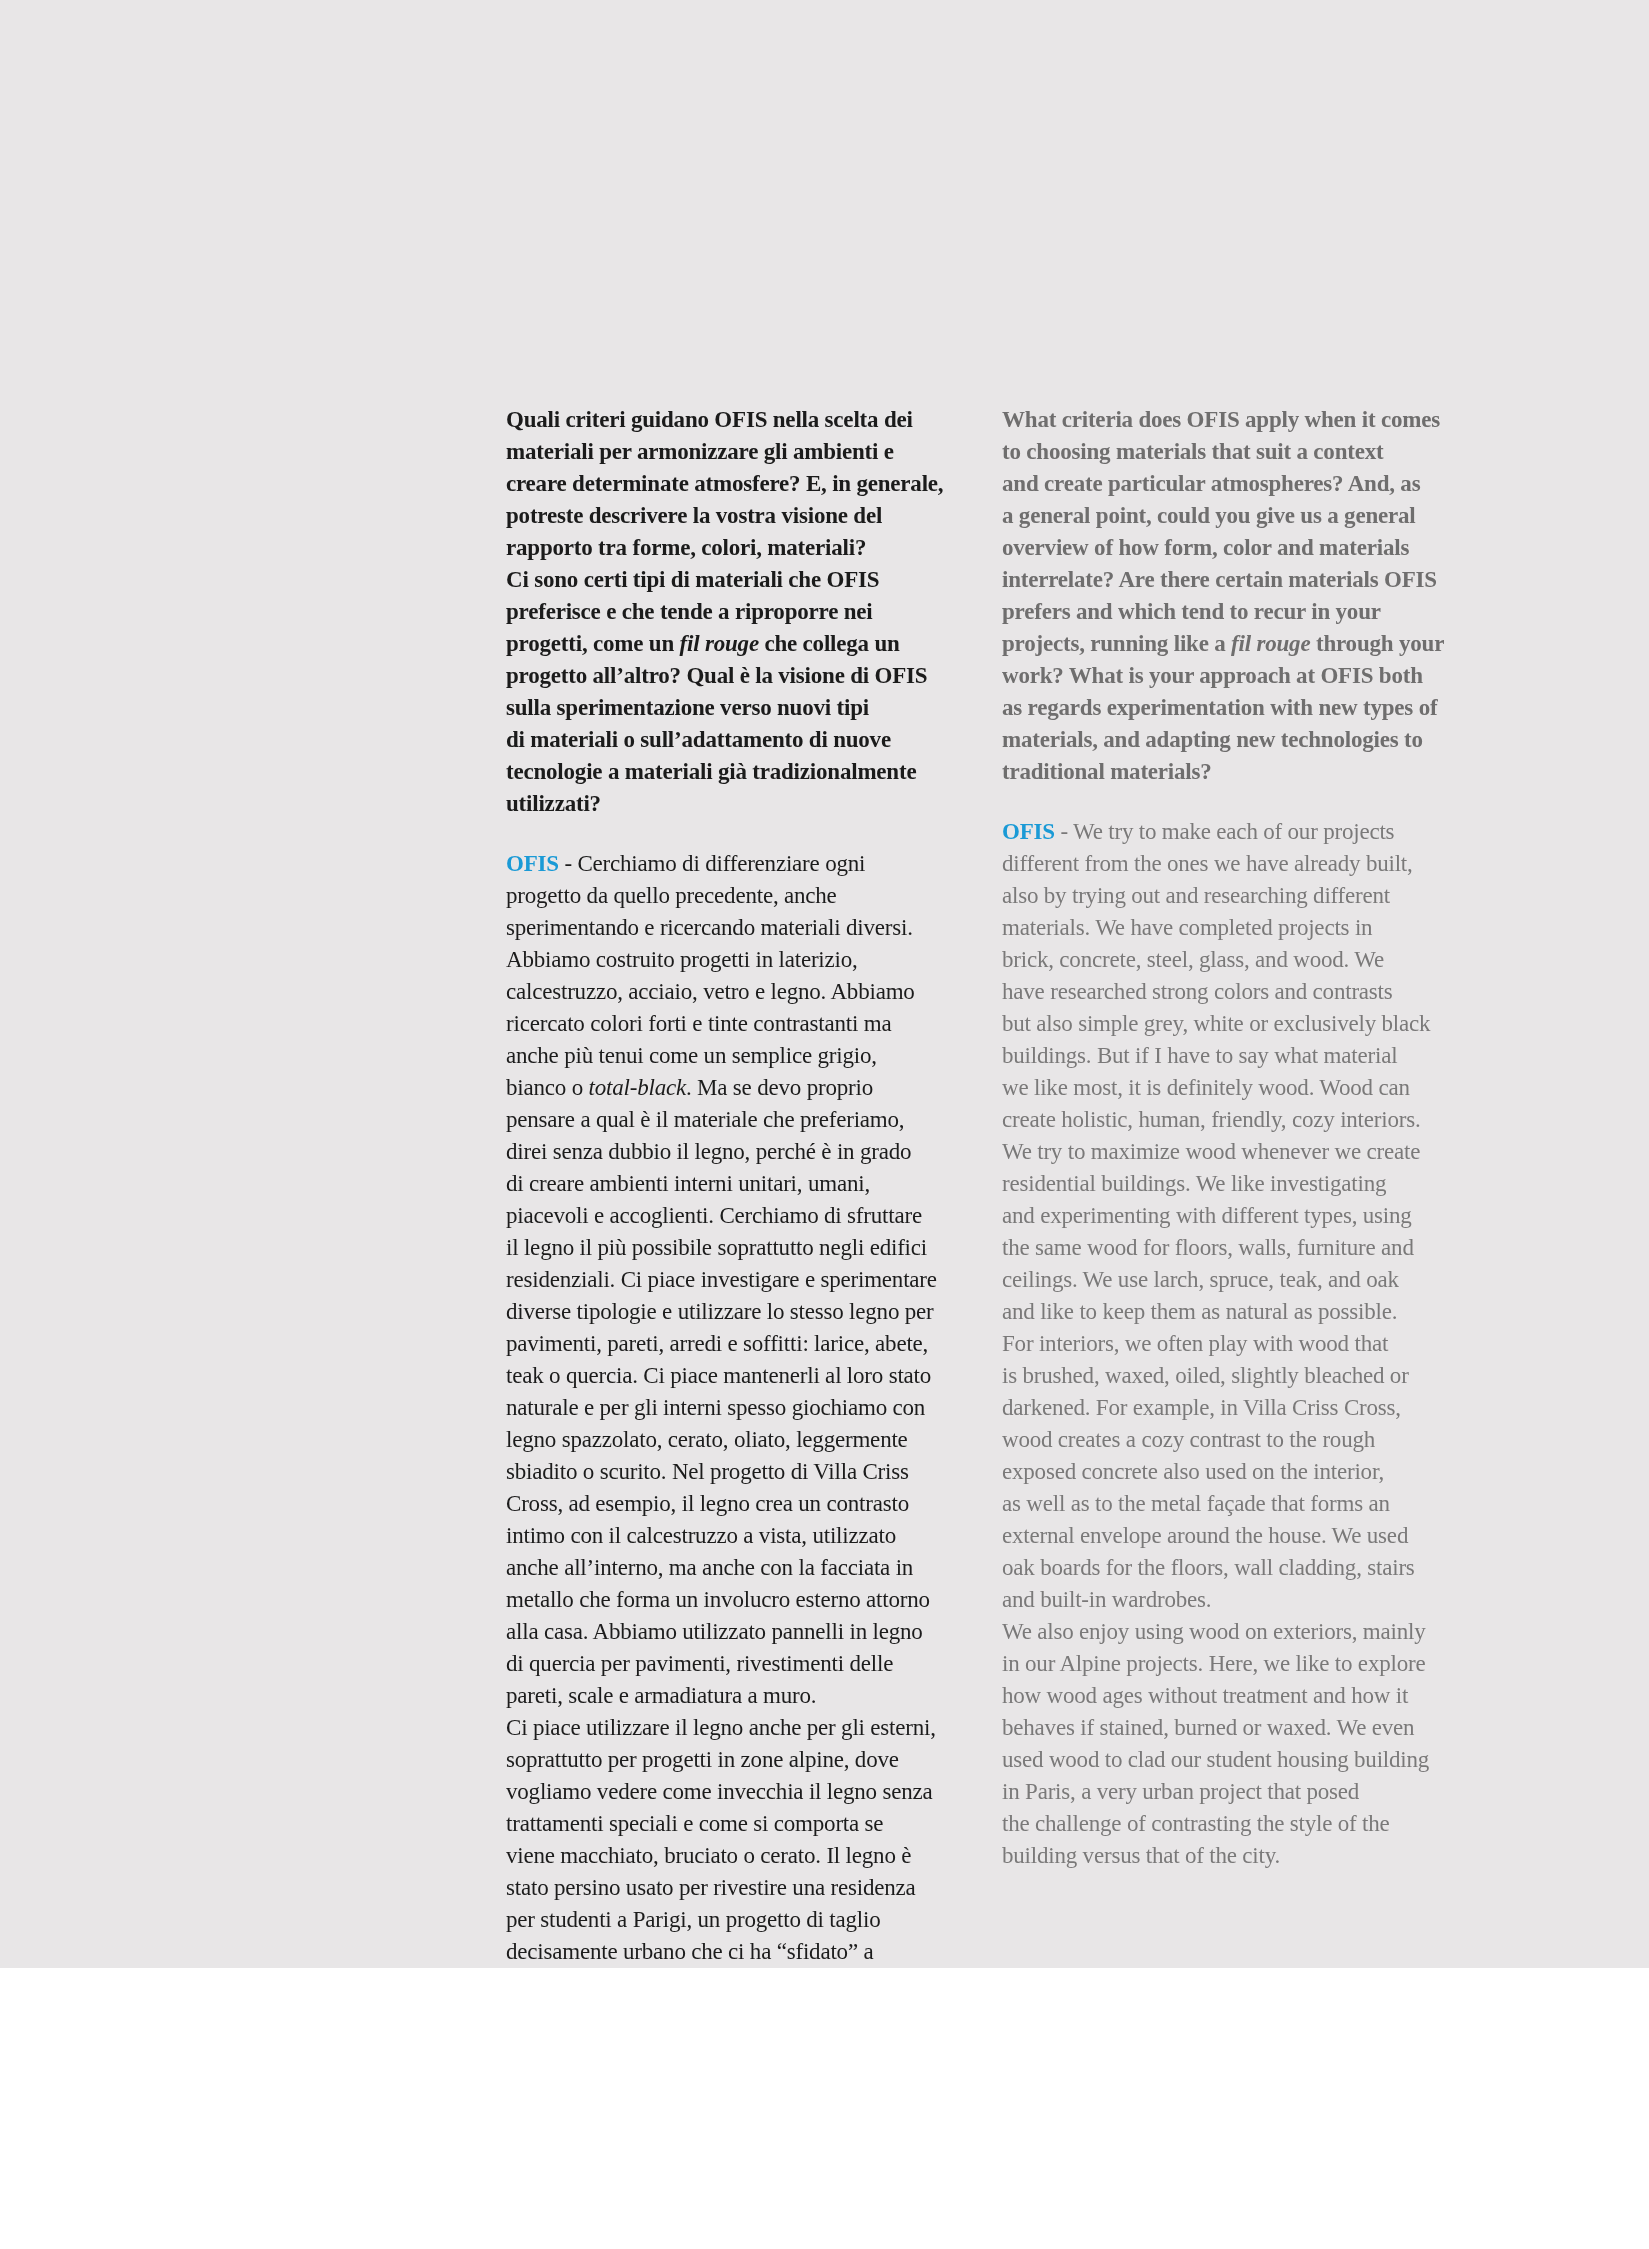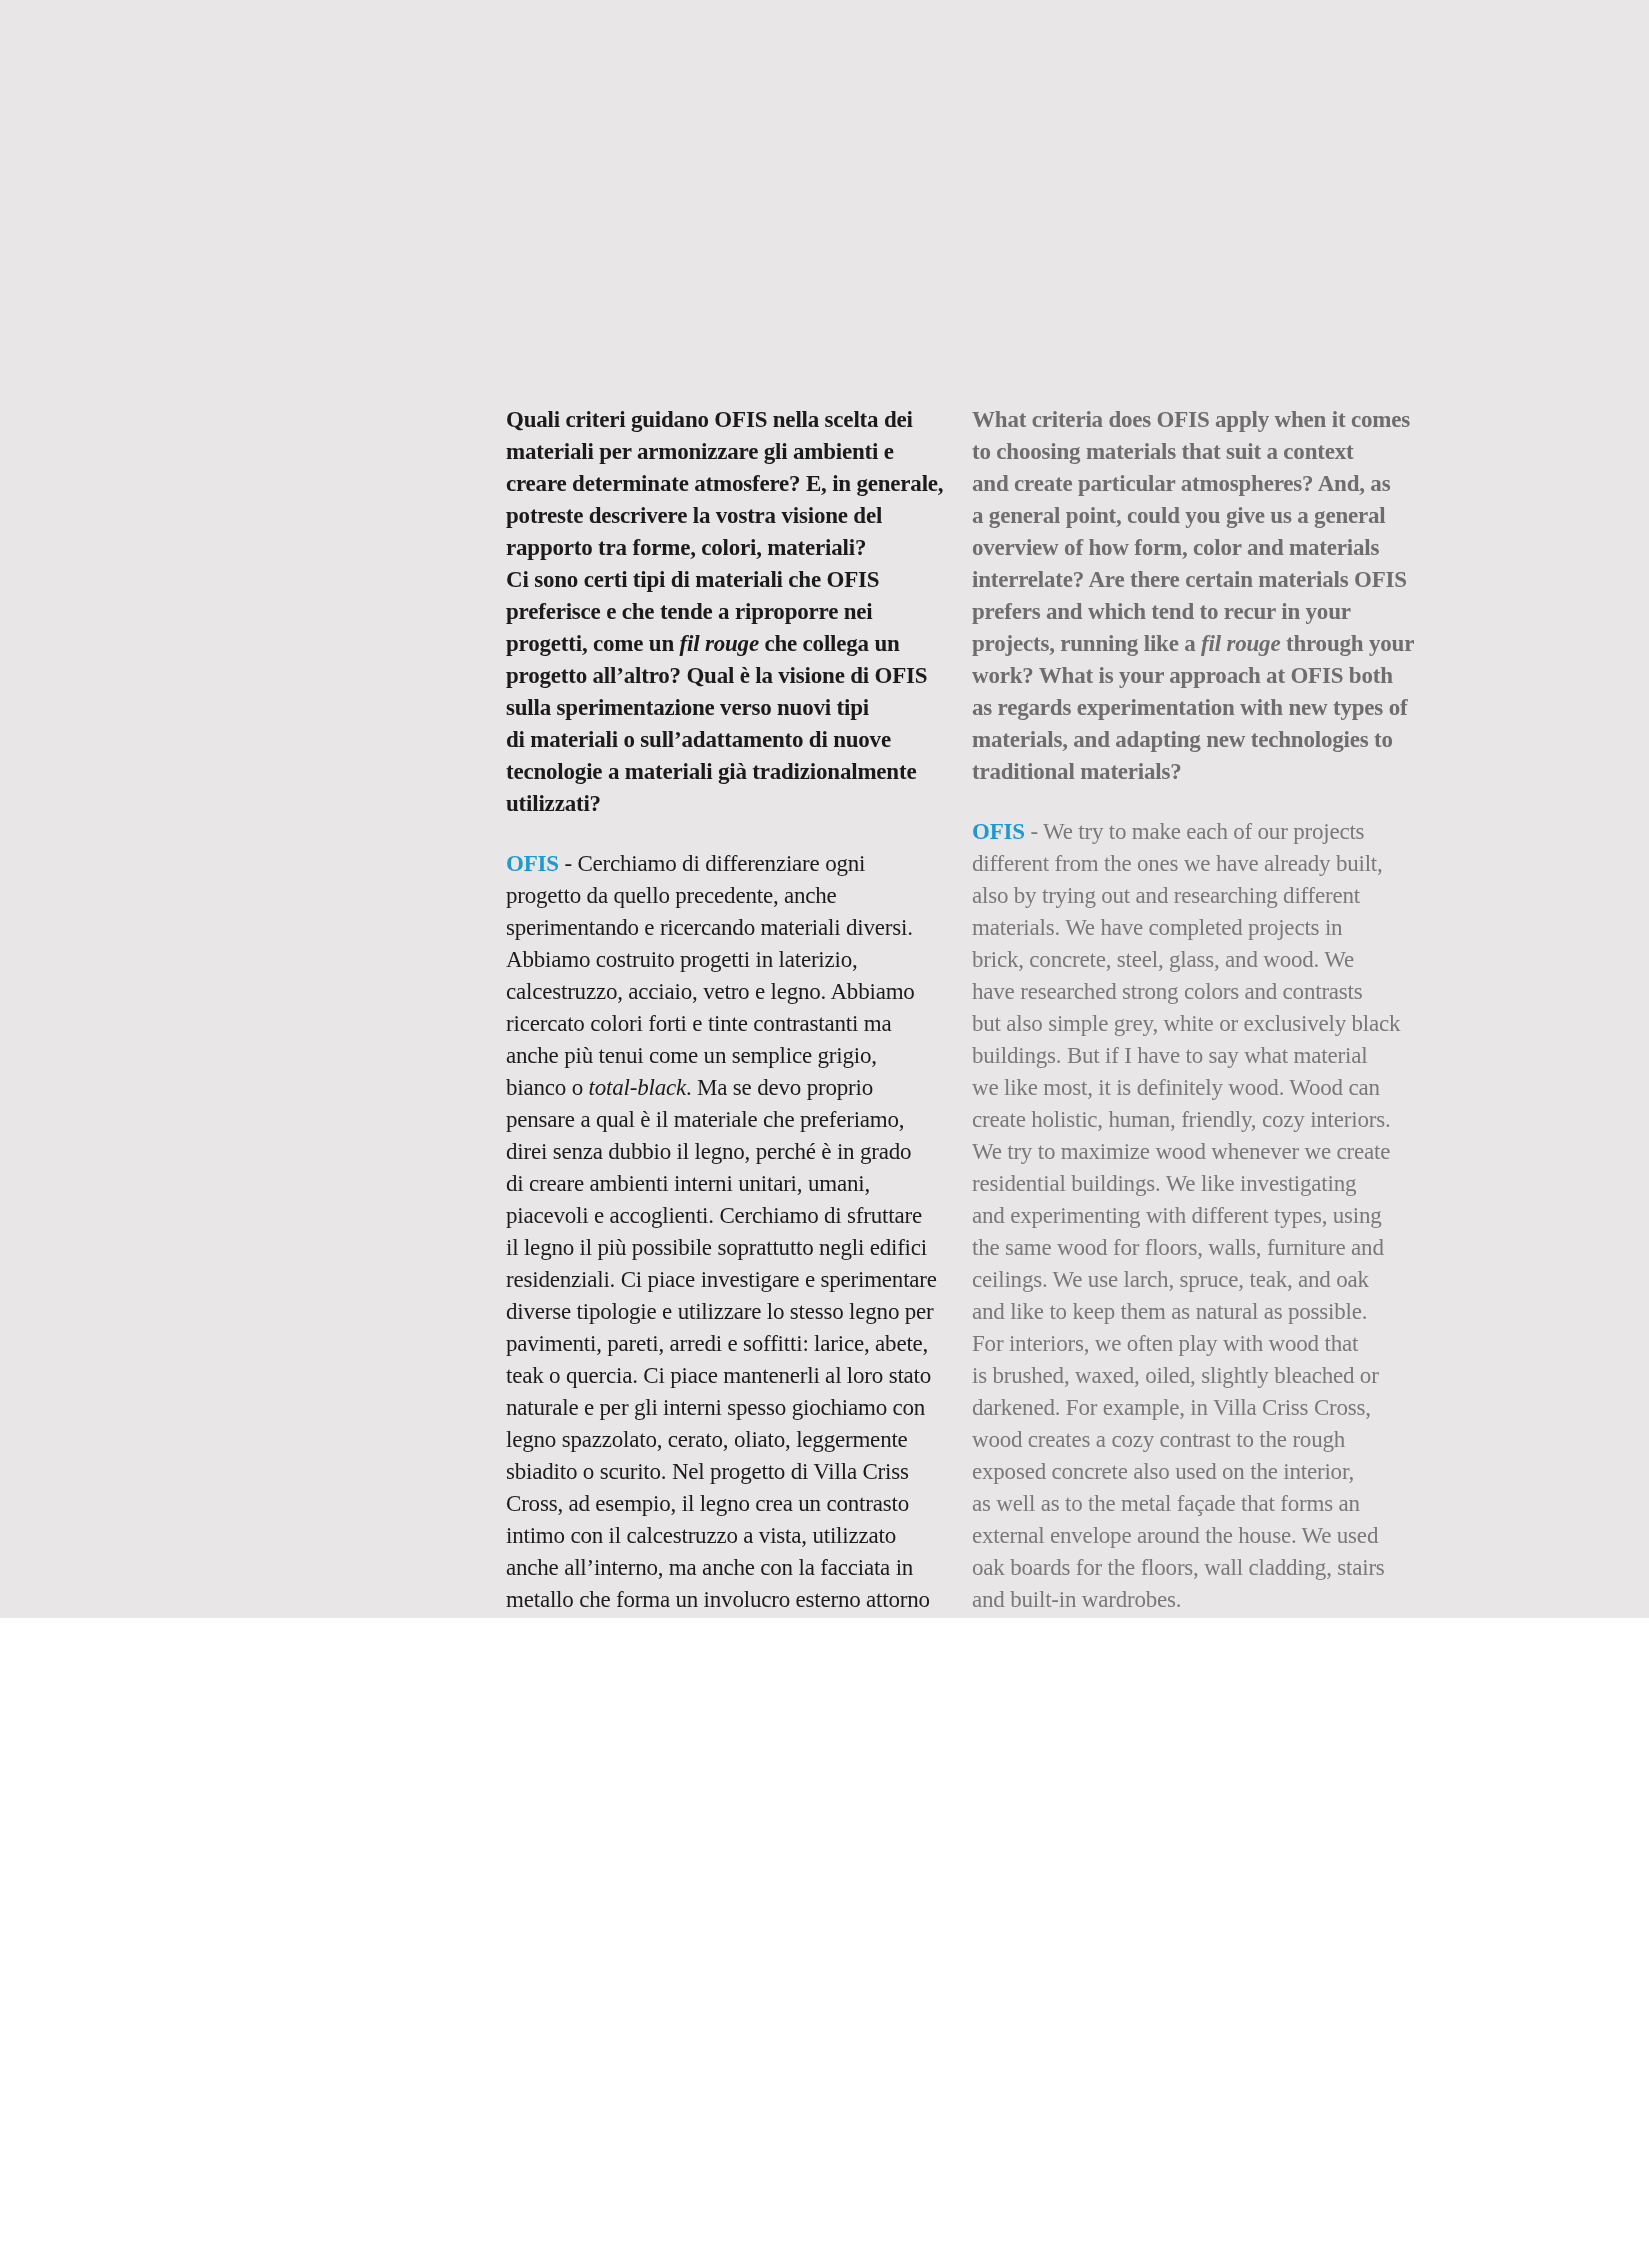--- a/index.html
+++ b/index.html
@@ -1,26 +1,26 @@
 <!DOCTYPE html>
 <html style="font-size:10.6px"><head>
 <meta charset="utf-8">
 <style>
   html, body { margin: 0; padding: 0; }
   .page {
     position: relative;
     width: 1650px;
-    height: 1618px;
+    height: 1968px;
     background: #e8e6e7;
     font-family: "Liberation Serif", "DejaVu Serif", serif;
     overflow: hidden;
   }
   .col { position: absolute; top: 404px; }
   .col-left  { left: 506px;  width: 496px; }
-  .col-right { left: 972px; width: 482px; }
+  .col-right { left: 1002px; width: 482px; }
   .textblock {
     margin: 0;
     font-size: 23px;
     line-height: 32px;
     letter-spacing: -0.2px;
     white-space: normal;
   }
   .question { font-weight: bold; margin-bottom: 28px; }
   .col-left  .question { color: #1b1b1b; }
   .col-right .question { color: #6f6e6e; }

